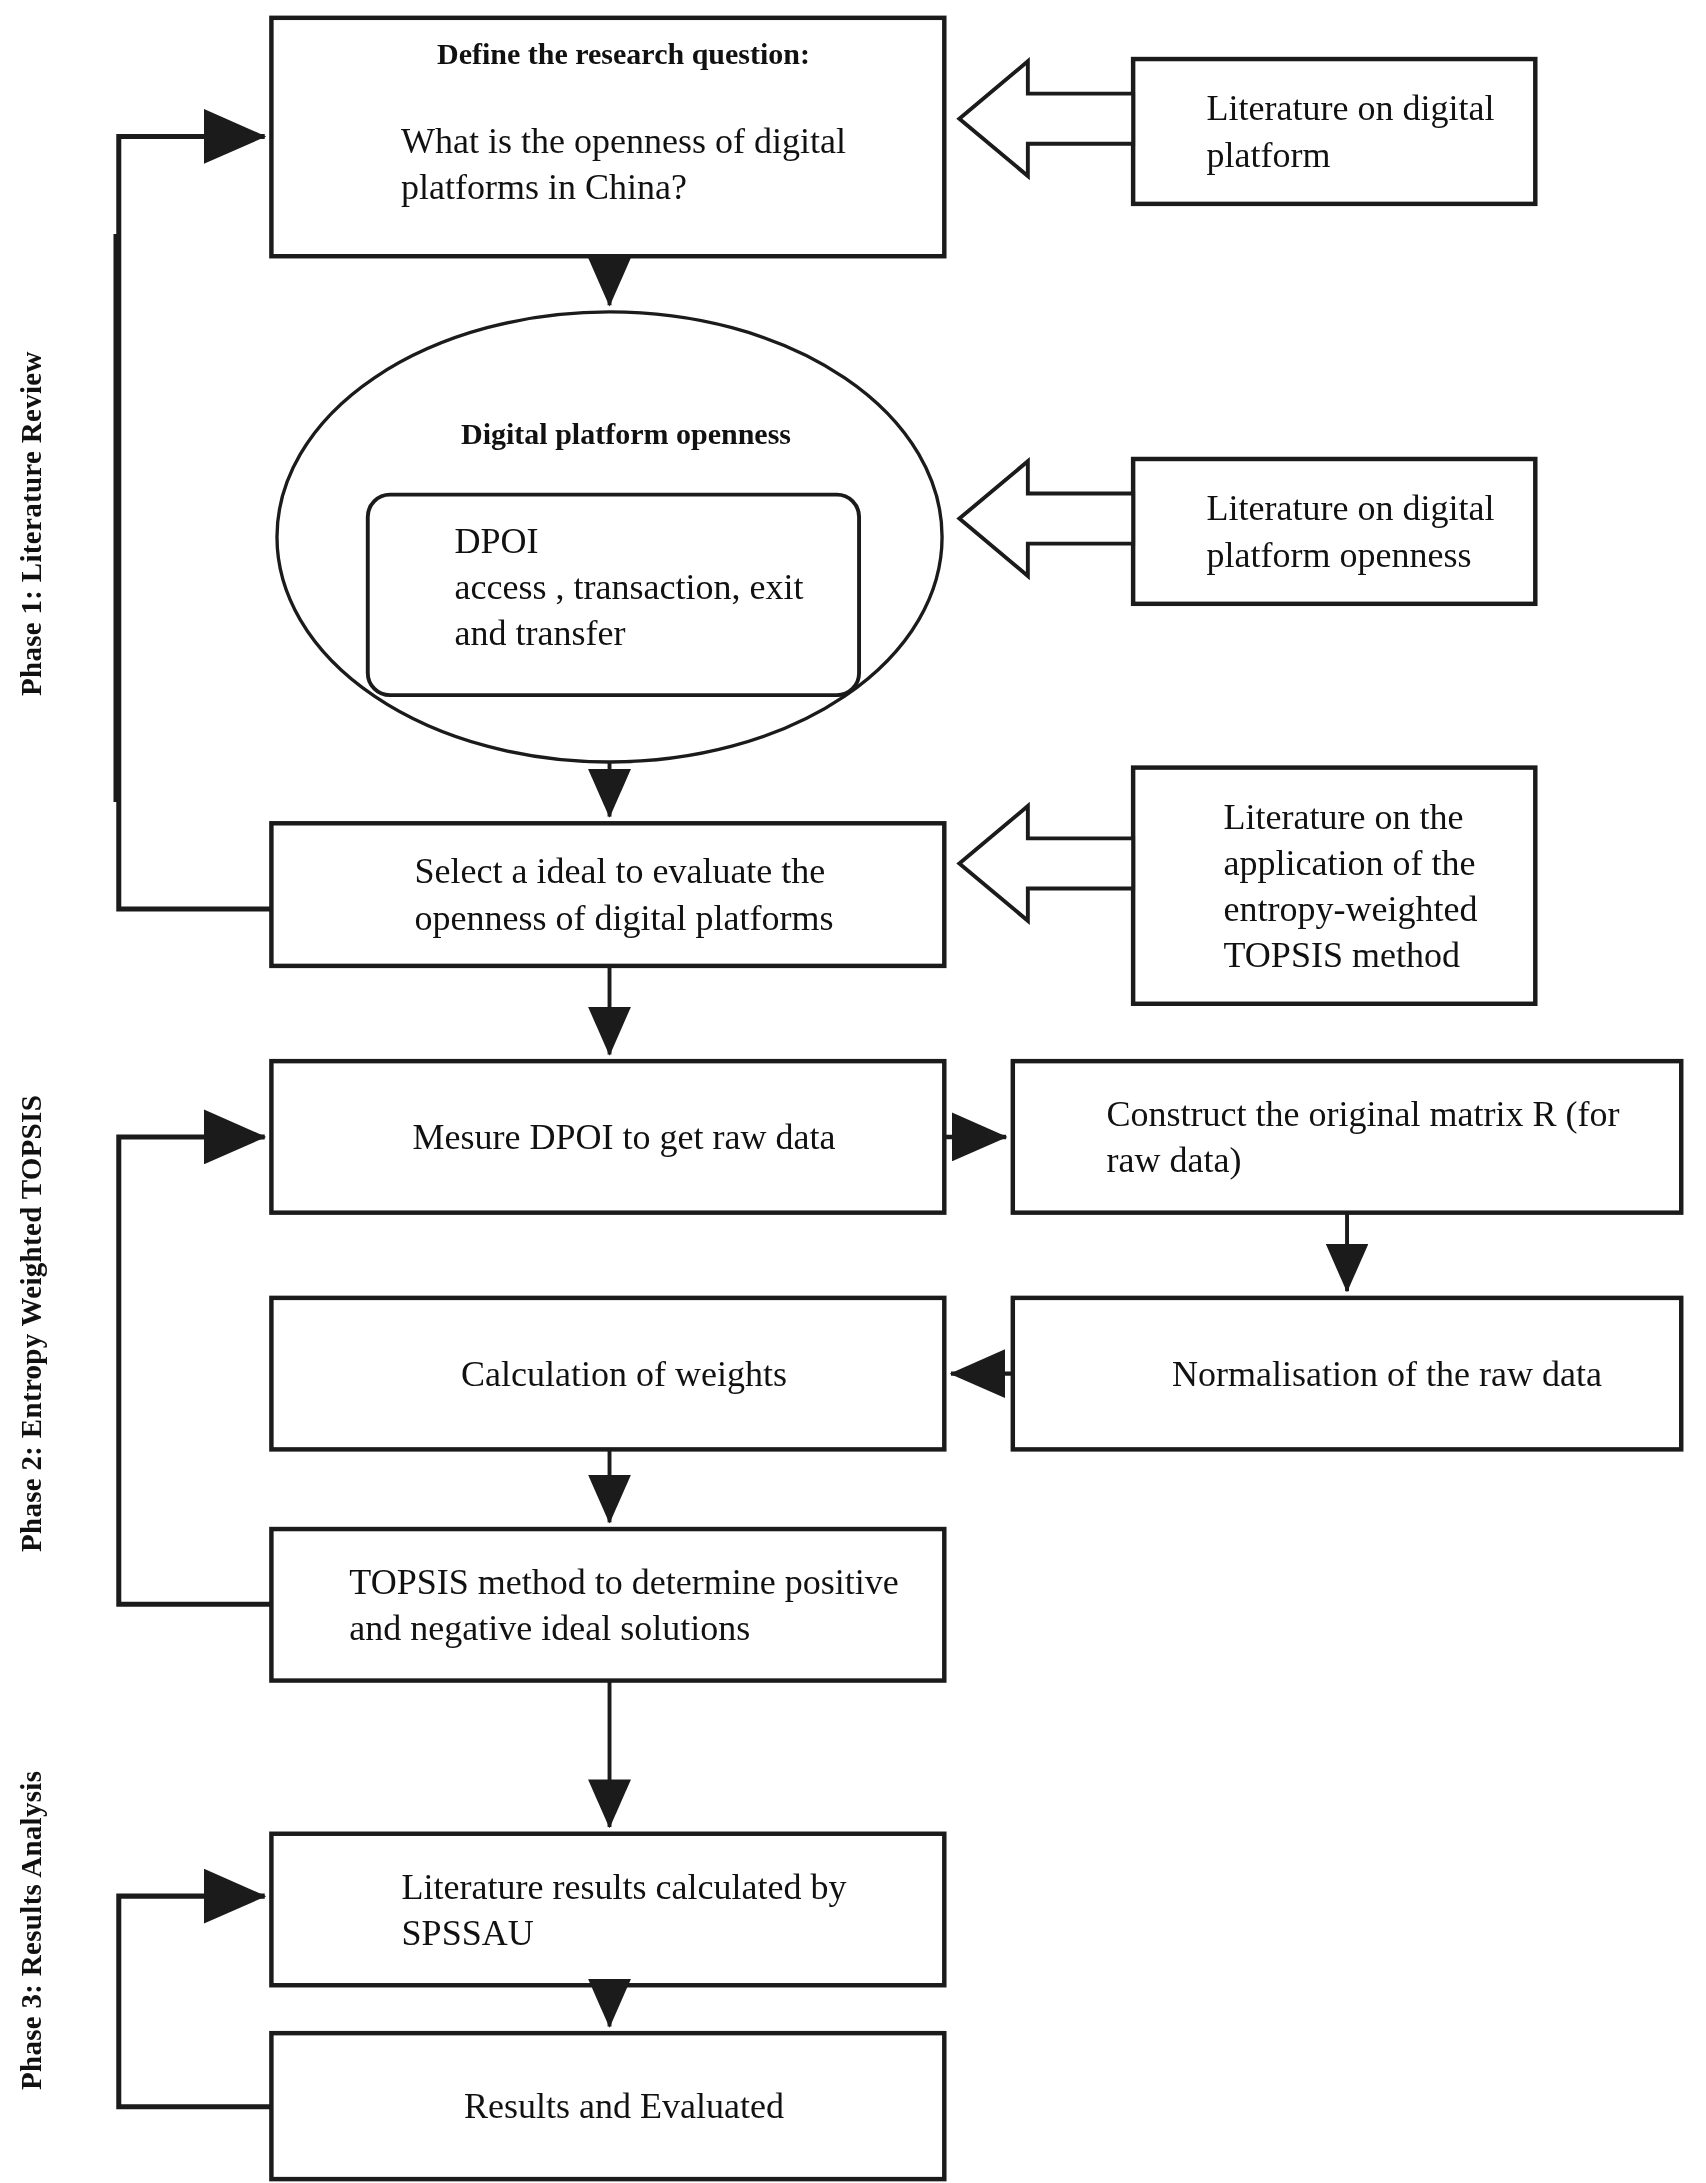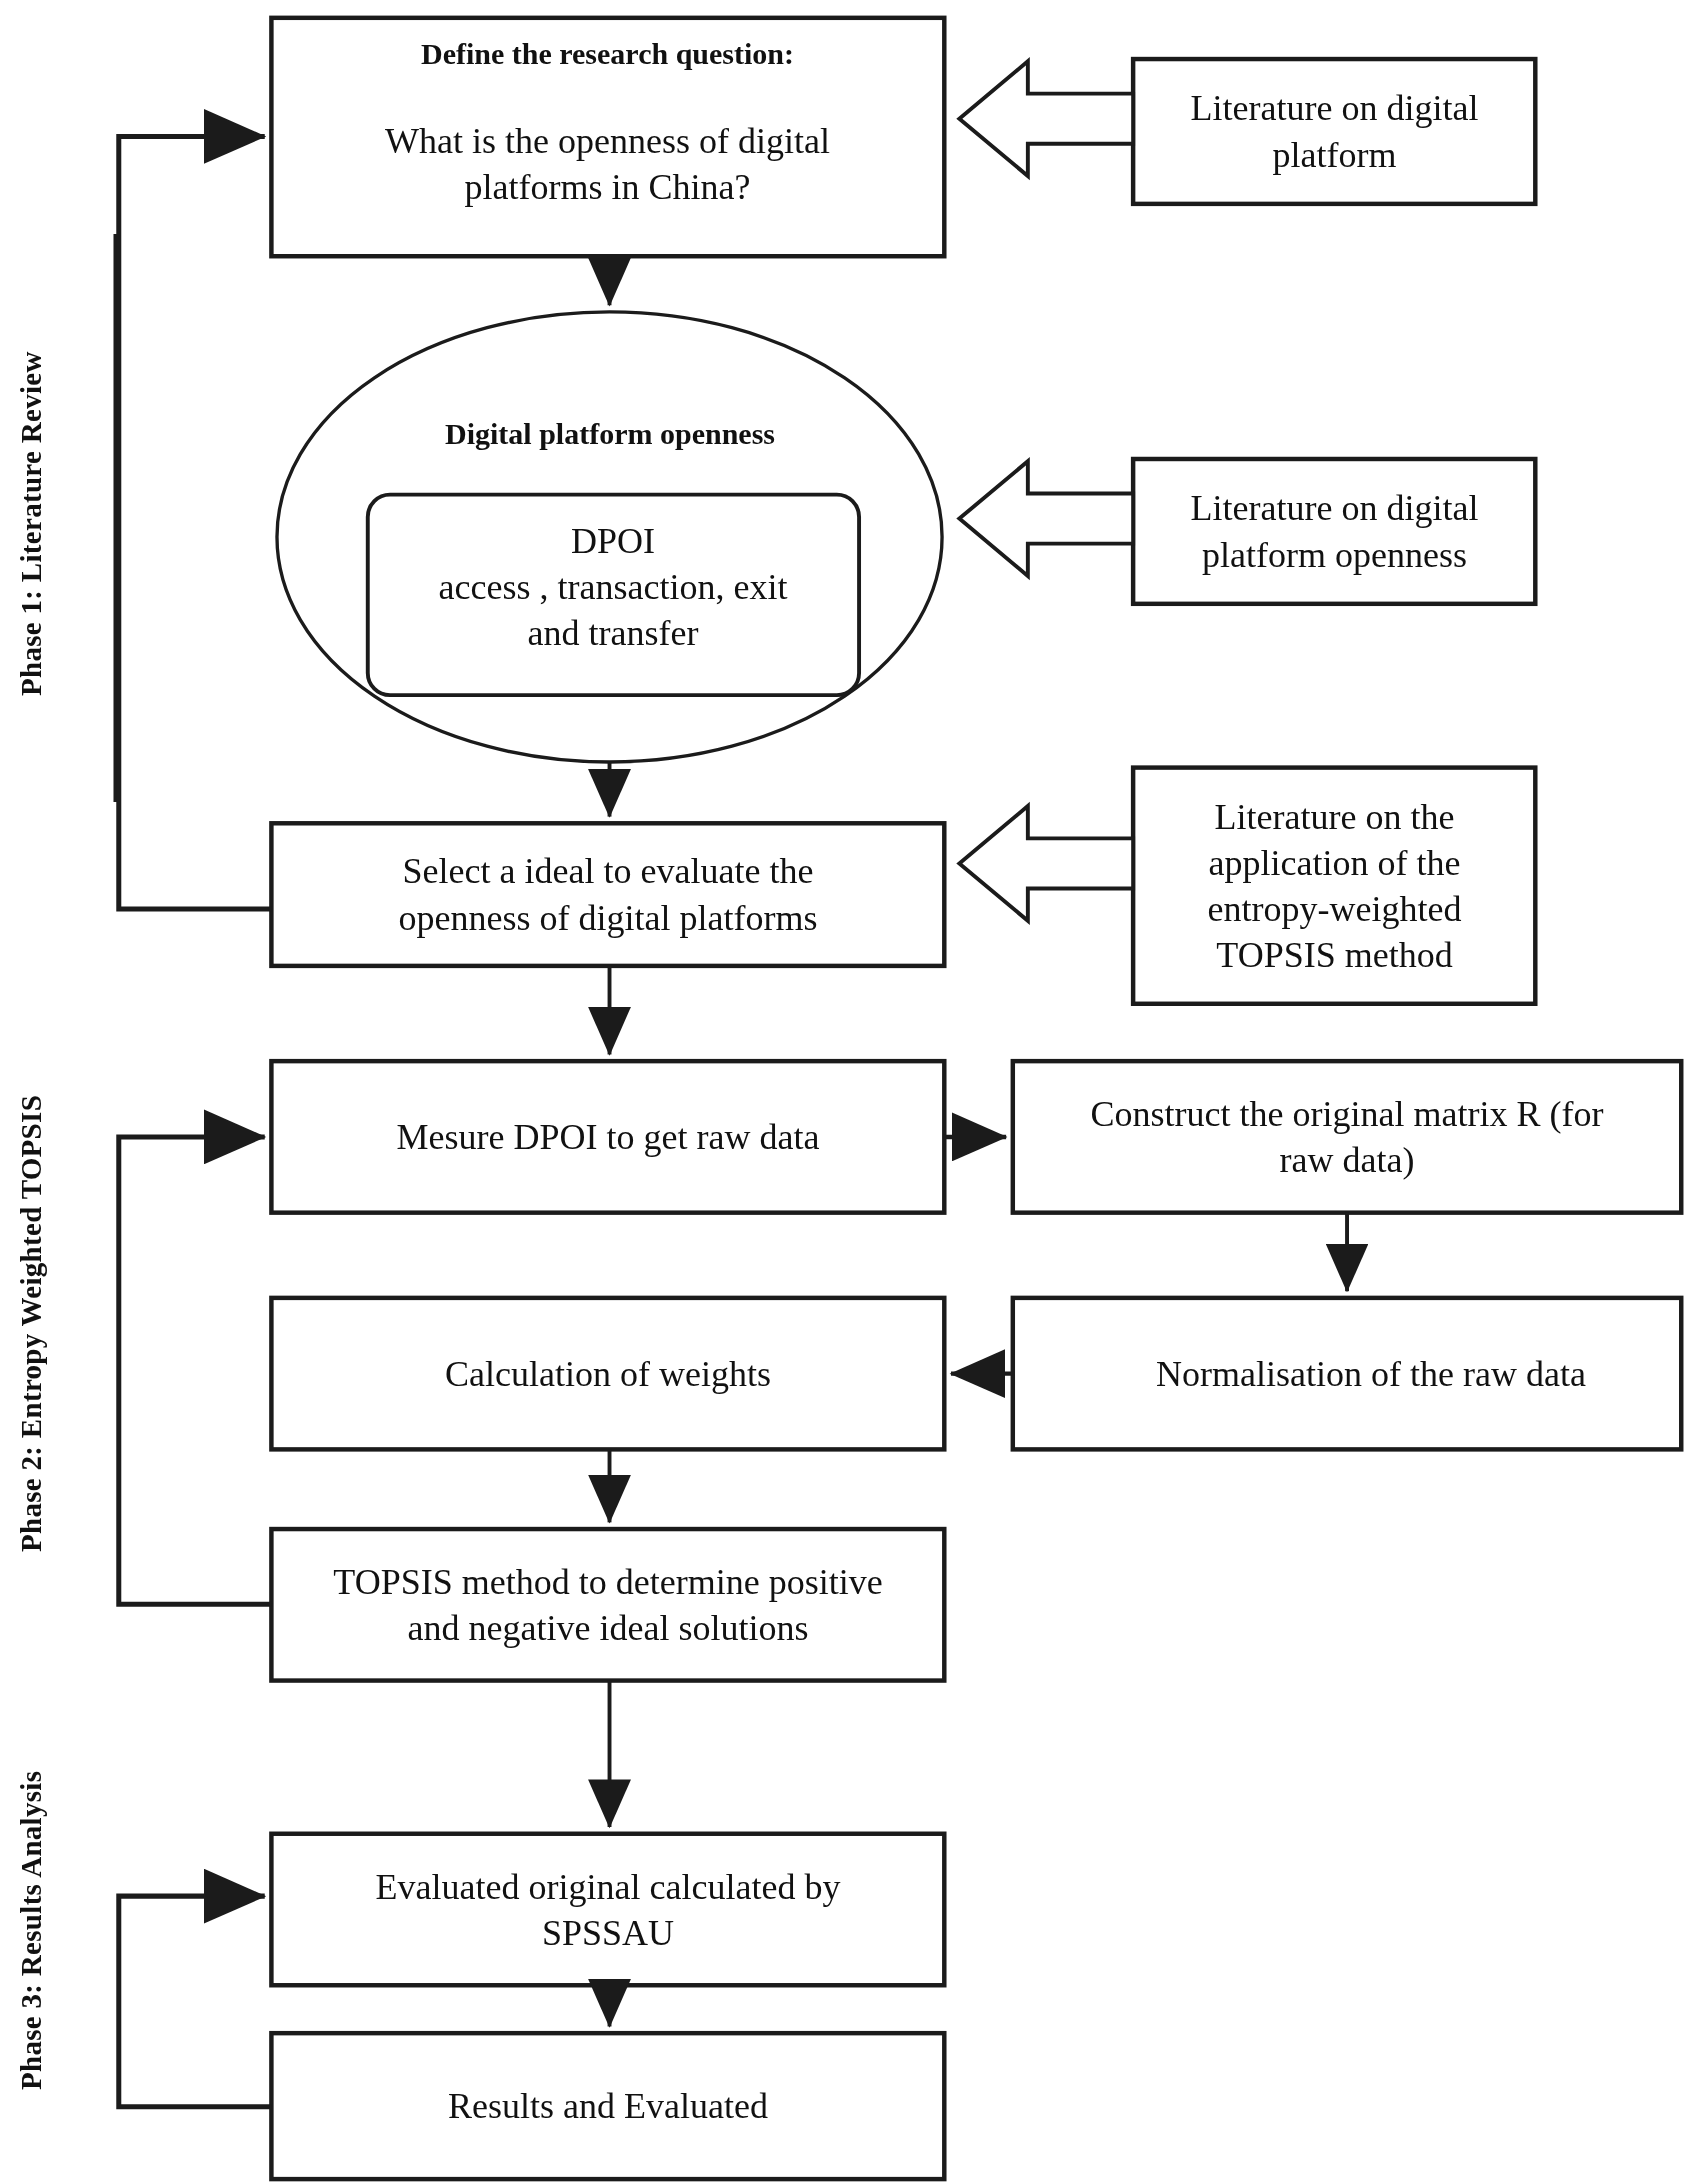--- a/index.html
+++ b/index.html
@@ -5,26 +5,26 @@
 <style>
   html,body{margin:0;padding:0;background:#ffffff;}
   body{font-family:"Liberation Serif", serif;}
   #root{position:relative;width:1707px;height:2183px;background:#ffffff;overflow:hidden;}
   svg#canvas{position:absolute;left:0;top:0;width:1707px;height:2183px;}
   .node-text{
     position:absolute;
     display:flex;
     align-items:center;
     justify-content:center;
-    text-align:center;
     font-family:"Liberation Serif", serif;
     color:#111111;
     line-height:1.28;
     pointer-events:none;
     white-space:pre-line;
+    padding-left:16px;
   }
   .t-reg{font-size:36px;font-weight:400;}
   .t-bold{font-size:30px;font-weight:700;}
   .phase-label{
     position:absolute;
     font-family:"Liberation Serif", serif;
     font-weight:700;
     font-size:29px;
     color:#111111;
     writing-mode:vertical-rl;
@@ -133,18 +133,18 @@
 TOPSIS method</div>
 
   <div class="node-text t-reg" style="left:277px; top:1061px; width:662px; height:152px;">Mesure DPOI to get raw data</div>
   <div class="node-text t-reg" style="left:1024px; top:1061px; width:646px; height:152px;">Construct the original matrix R (for
 raw data)</div>
   <div class="node-text t-reg" style="left:1048px; top:1298px; width:646px; height:152px;">Normalisation of the raw data</div>
   <div class="node-text t-reg" style="left:277px; top:1298px; width:662px; height:152px;">Calculation of weights</div>
   <div class="node-text t-reg" style="left:277px; top:1529px; width:662px; height:152px;">TOPSIS method to determine positive
 and negative ideal solutions</div>
 
-  <div class="node-text t-reg" style="left:277px; top:1834px; width:662px; height:152px;">Evaluated original calculated by
+  <div class="node-text t-reg" style="left:277px; top:1834px; width:662px; height:152px;">Literature results calculated by
 SPSSAU</div>
   <div class="node-text t-reg" style="left:277px; top:2033px; width:662px; height:146px;">Results and Evaluated</div>
 
 </div>
 
 
 </body></html>

